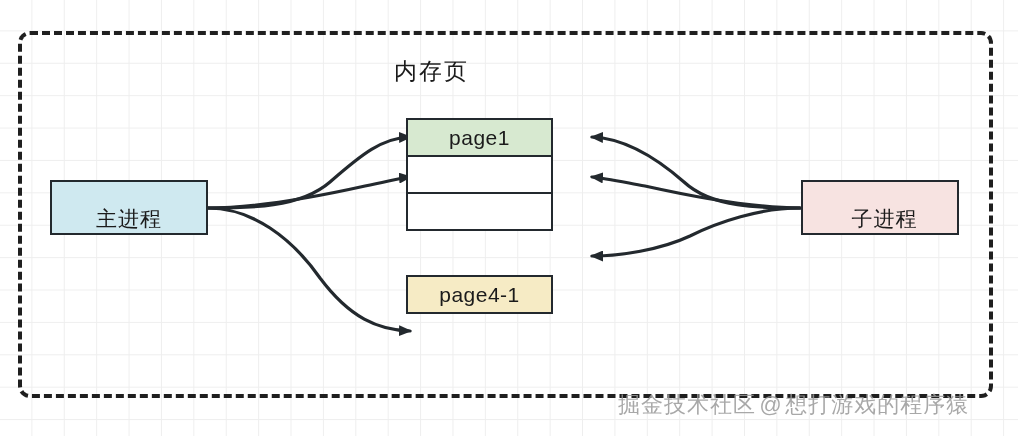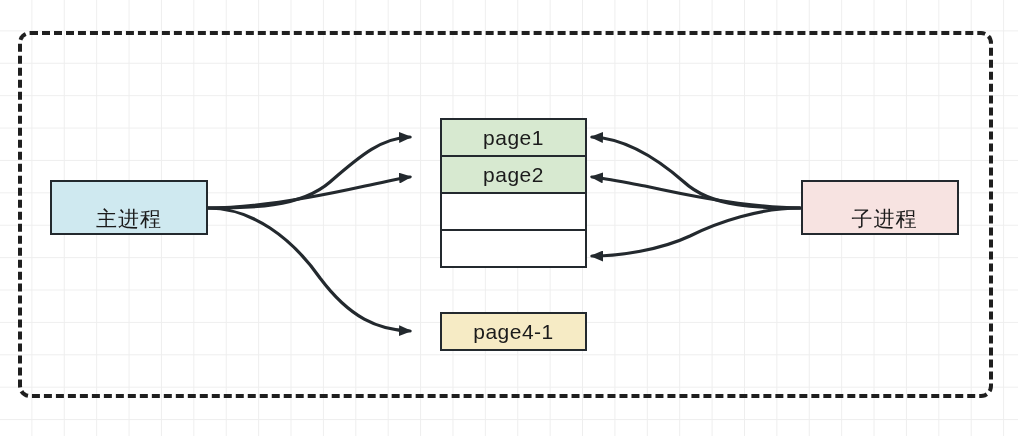--- a/index.html
+++ b/index.html
@@ -60,21 +60,21 @@
     background: #cfe9f0;
   }
   #child-process {
     left: 801px;
     top: 180px;
     background: #f7e3e1;
     padding-left: 9px;
   }
   .stack {
     position: absolute;
-    left: 440px;
+    left: 406px;
     top: 118px;
     width: 147px;
   }
   .cell {
     box-sizing: border-box;
     width: 147px;
     height: 39px;
     border: 2px solid #23292e;
     margin-top: -2px;
     display: flex;
@@ -111,20 +111,21 @@
     padding: 0 3px;
   }
 </style>
 </head>
 <body>
 
 <div id="canvas">
 
   <div class="dashed-frame"></div>
 
+  <div class="stack-title">内存页</div>
 
   <svg class="svg-layer" viewBox="0 0 1018 436">
     <defs>
       <marker id="arrow-r" markerWidth="13" markerHeight="11" refX="11" refY="5.5" orient="auto" markerUnits="userSpaceOnUse">
         <path d="M0,0 L13,5.5 L0,11 z" fill="#23292e"></path>
       </marker>
       <marker id="arrow-l" markerWidth="13" markerHeight="11" refX="11" refY="5.5" orient="auto" markerUnits="userSpaceOnUse">
         <path d="M0,0 L13,5.5 L0,11 z" fill="#23292e"></path>
       </marker>
     </defs>
@@ -145,28 +146,28 @@
   </div>
 
   <div class="node proc-box" id="child-process">
     <span>子进程</span>
   </div>
 
   <div class="stack">
     <div class="cell green">
       <span>page1</span>
     </div>
-    <div class="cell green">
-      <span>page2</span>
-    </div>
     <div class="cell empty">
       <span></span>
     </div>
     <div class="cell empty">
       <span></span>
     </div>
     <div class="cell tan">
       <span>page4-1</span>
     </div>
   </div>
 
+  <div class="watermark">
+    <span>掘金技术社区</span><span class="at">@</span><span>想打游戏的程序猿</span>
+  </div>
 
 </div>
 
 </body></html>

